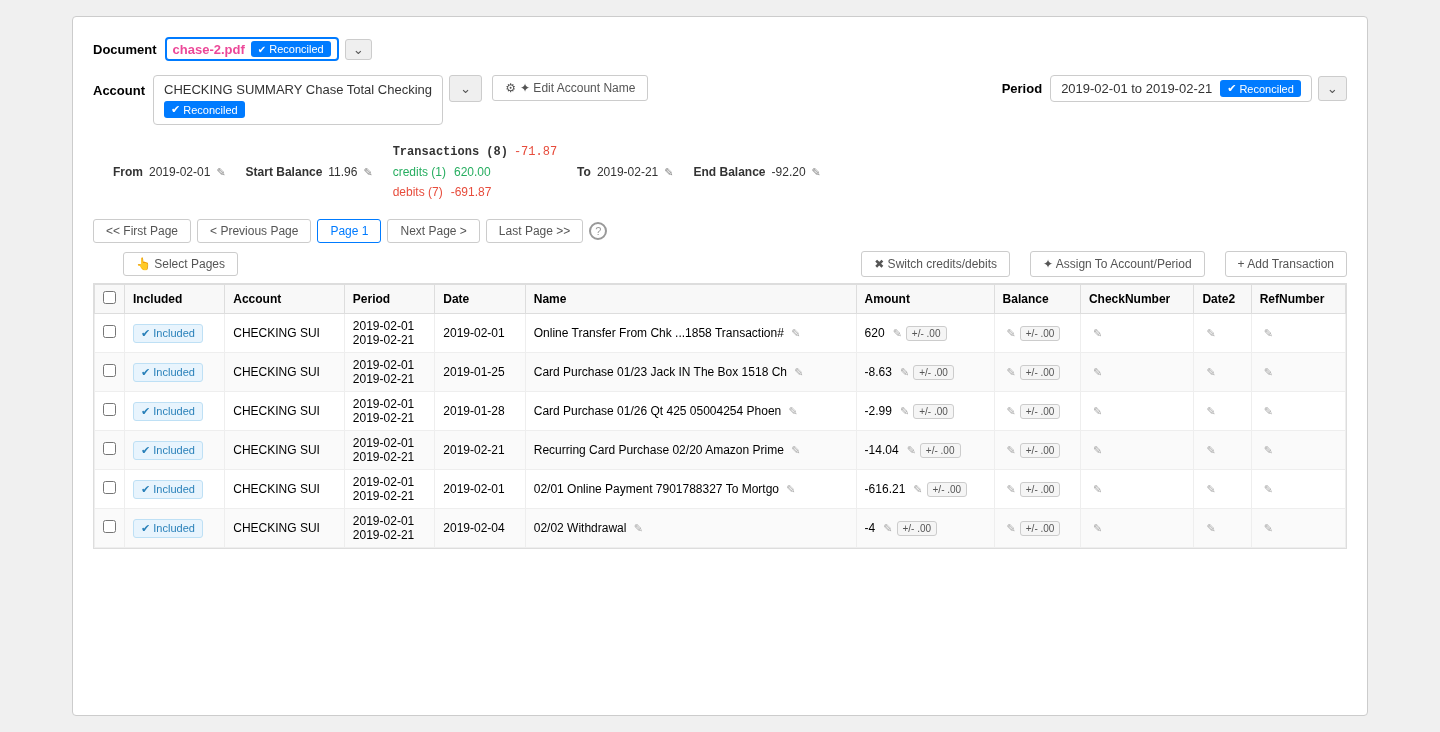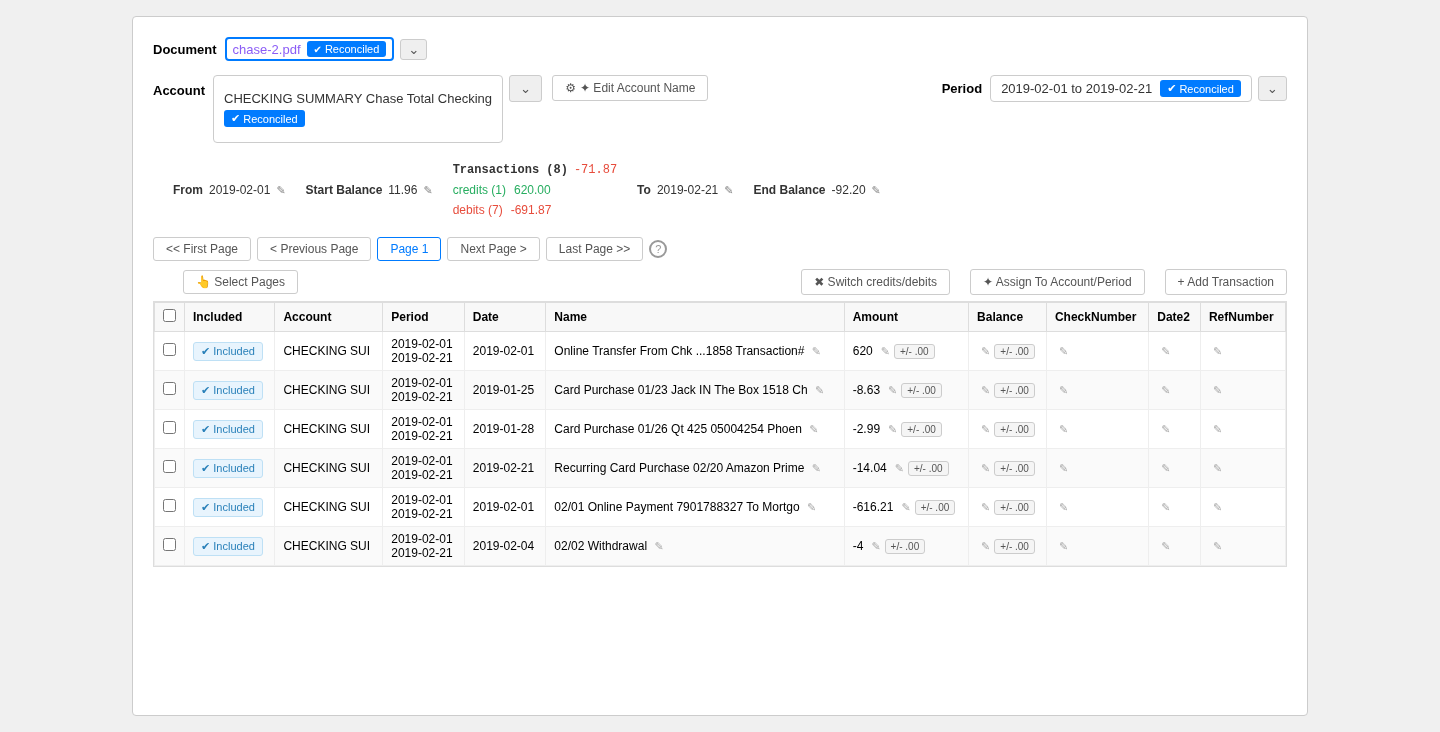--- a/index.html
+++ b/index.html
@@ -1,26 +1,26 @@
 <!DOCTYPE html>
 <html><head>
   <meta charset="utf-8">
   <style>
     * { box-sizing: border-box; margin: 0; padding: 0; }
     body { font-family: Arial, sans-serif; font-size: 13px; background: #f0f0f0; display: flex; justify-content: center; align-items: center; min-height: 100vh; }
-    .main-container { background: #fff; border: 1px solid #ccc; border-radius: 4px; width: 1176px; min-height: 700px; padding: 20px; position: relative; }
+    .main-container { background: #fff; border: 1px solid #ccc; border-radius: 4px; width: 1296px; min-height: 700px; padding: 20px; position: relative; }
     .header-row { display: flex; align-items: center; margin-bottom: 14px; }
     .label-text { font-weight: bold; font-size: 13px; margin-right: 8px; }
     .doc-badge { display: flex; align-items: center; border: 2px solid #007bff; border-radius: 4px; padding: 2px 6px; background: #fff; }
-    .doc-name { font-size: 13px; color: #8b5cf6; margin-right: 6px; }
+    .doc-name { font-size: 13px; color: #ec4899; margin-right: 6px; font-weight: bold; }
     .reconciled-badge { background: #007bff; color: #fff; border-radius: 3px; padding: 2px 7px; font-size: 11px; display: flex; align-items: center; gap: 3px; }
     .reconciled-badge .check { font-size: 10px; }
     .dropdown-arrow { border: 1px solid #ccc; border-radius: 3px; padding: 2px 7px; margin-left: 6px; cursor: pointer; color: #555; }
     .account-row { display: flex; align-items: flex-start; margin-bottom: 10px; }
-    .account-box { border: 1px solid #ccc; border-radius: 4px; padding: 15px 10px; min-width: 280px; margin-right: 6px; }
+    .account-box { border: 1px solid #ccc; border-radius: 4px; padding: 6px 10px; min-width: 280px; margin-right: 6px; }
     .account-name { font-size: 13px; color: #333; margin-bottom: 4px; }
     .account-dropdown-arrow { border: 1px solid #ccc; border-radius: 3px; padding: 5px 10px; cursor: pointer; color: #555; margin-right: 10px; }
     .edit-account-btn { background: #fff; border: 1px solid #ccc; border-radius: 3px; padding: 5px 12px; cursor: pointer; font-size: 12px; color: #555; display: flex; align-items: center; gap: 4px; }
     .period-section { display: flex; align-items: center; margin-left: auto; }
     .period-label { font-weight: bold; margin-right: 8px; }
     .period-box { display: flex; align-items: center; border: 1px solid #ccc; border-radius: 4px; padding: 4px 10px; background: #fff; gap: 8px; }
     .period-text { font-size: 13px; color: #333; }
     .period-dropdown { border: 1px solid #ccc; border-radius: 3px; padding: 4px 8px; cursor: pointer; color: #555; margin-left: 6px; }
     .stats-row { display: flex; align-items: center; padding: 10px 20px; background: #fff; margin-bottom: 10px; gap: 20px; }
     .stat-item { display: flex; align-items: center; gap: 6px; }

